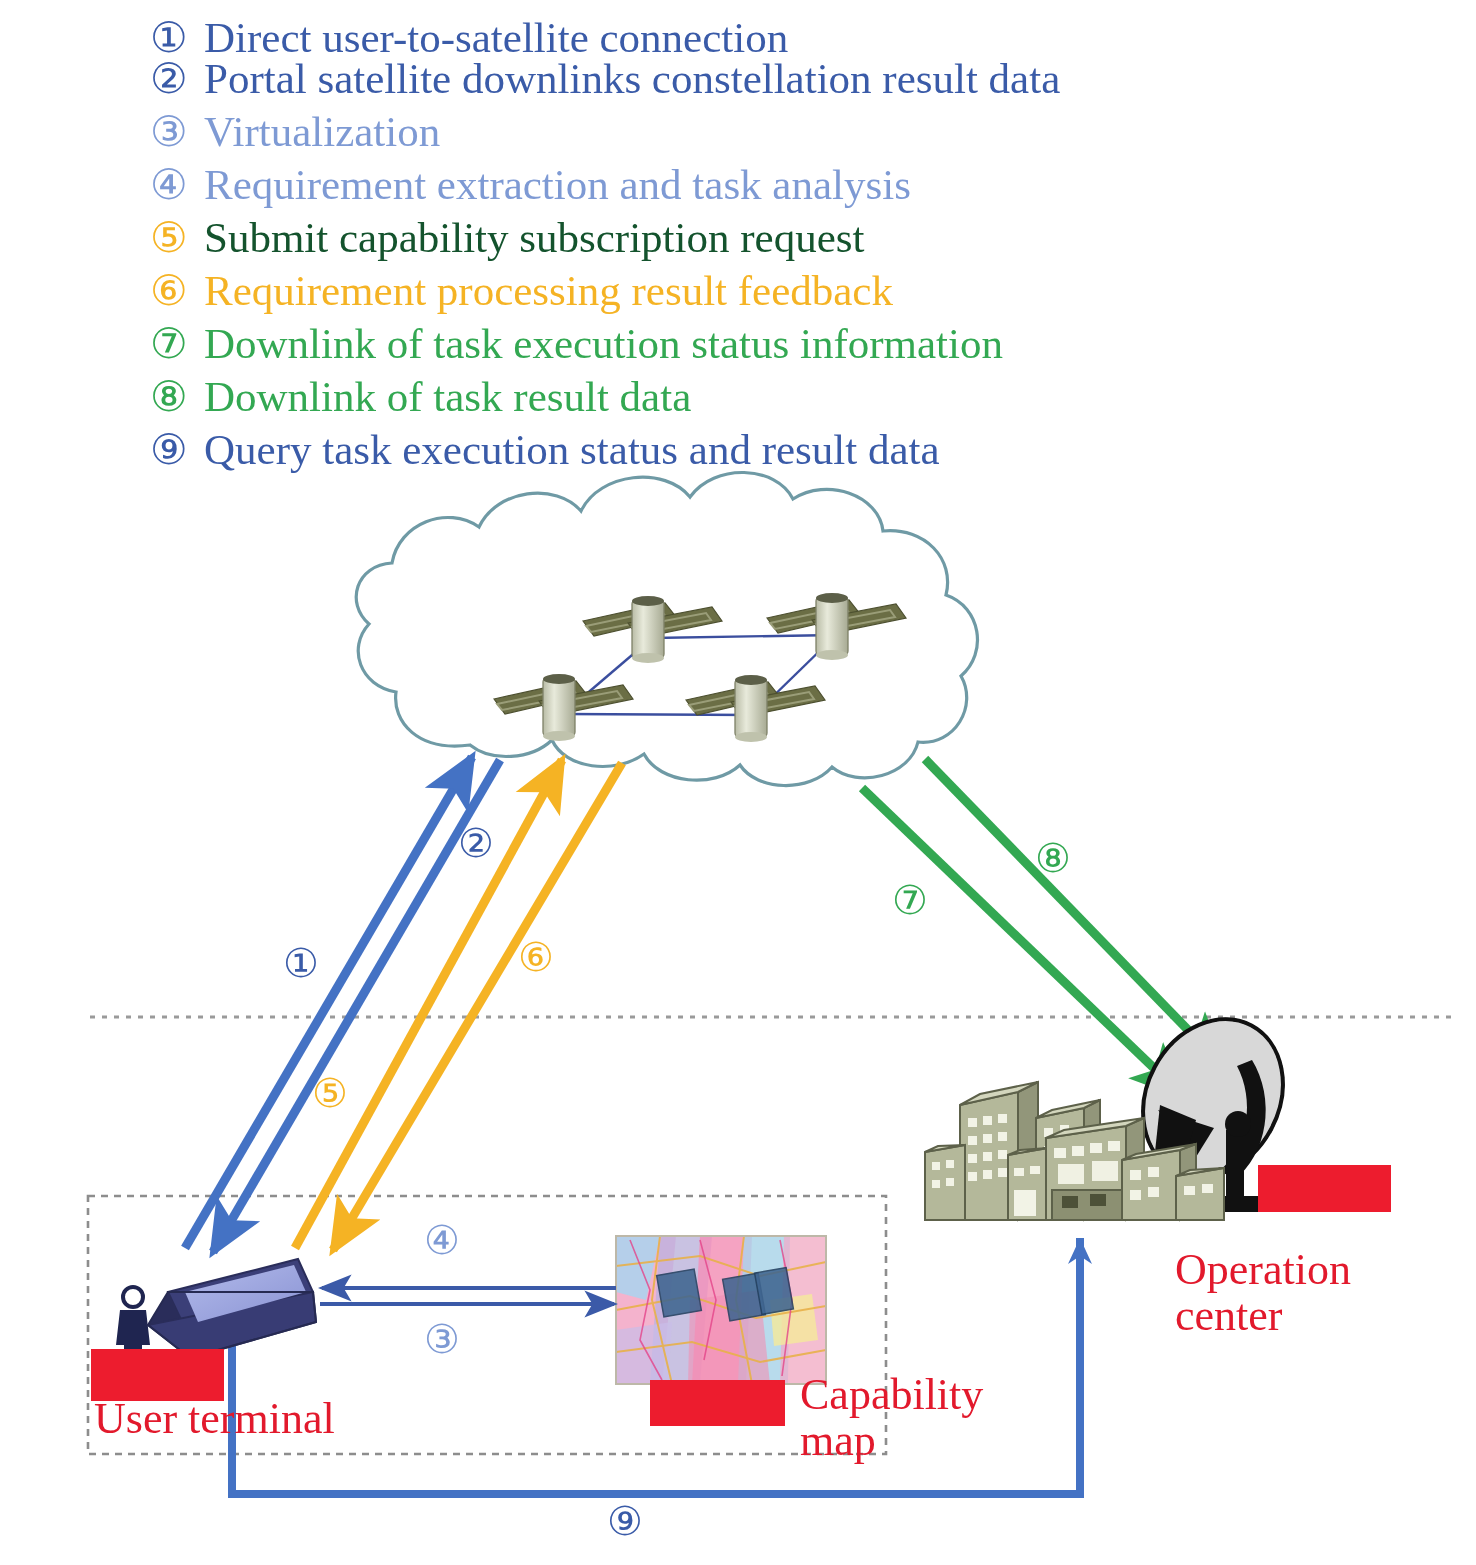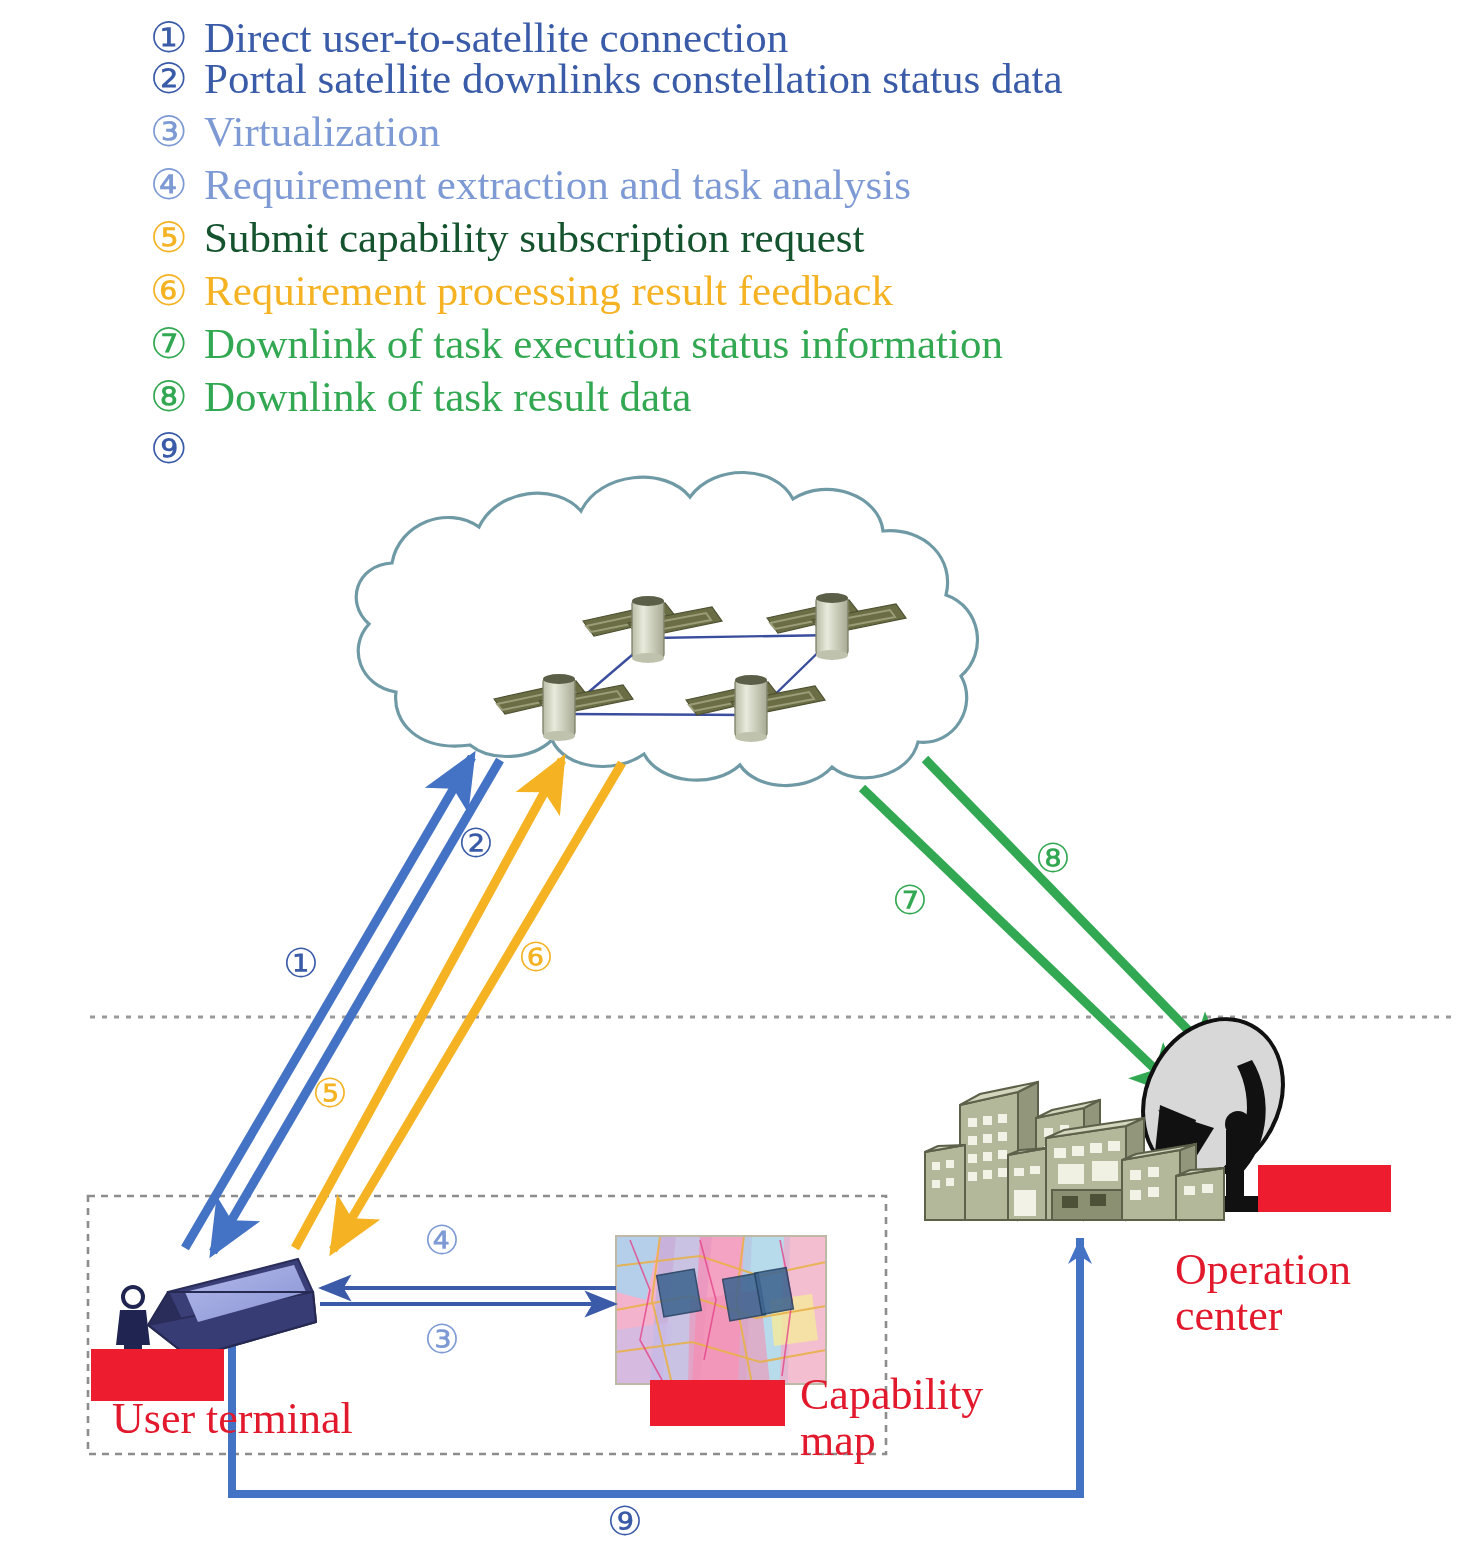--- a/index.html
+++ b/index.html
@@ -74,21 +74,21 @@
 </head>
 <body>
 
 <div id="legend">
   <div class="legend-row">
     <span class="legend-num" style="color: rgb(58, 91, 168);">①</span>
     <span class="legend-text" style="color: rgb(58, 91, 168); margin-top: 12px;">Direct user-to-satellite connection</span>
   </div>
   <div class="legend-row">
     <span class="legend-num" style="color: rgb(58, 91, 168);">②</span>
-    <span class="legend-text" style="color: rgb(58, 91, 168);">Portal satellite downlinks constellation status data</span>
+    <span class="legend-text" style="color: rgb(58, 91, 168);">Portal satellite downlinks constellation result data</span>
   </div>
   <div class="legend-row">
     <span class="legend-num" style="color: rgb(126, 154, 212);">③</span>
     <span class="legend-text" style="color: rgb(126, 154, 212);">Virtualization</span>
   </div>
   <div class="legend-row">
     <span class="legend-num" style="color: rgb(126, 154, 212);">④</span>
     <span class="legend-text" style="color: rgb(126, 154, 212);">Requirement extraction and task analysis</span>
   </div>
   <div class="legend-row">
@@ -102,20 +102,21 @@
   <div class="legend-row">
     <span class="legend-num" style="color: rgb(51, 168, 82);">⑦</span>
     <span class="legend-text" style="color: rgb(51, 168, 82);">Downlink of task execution status information</span>
   </div>
   <div class="legend-row">
     <span class="legend-num" style="color: rgb(51, 168, 82);">⑧</span>
     <span class="legend-text" style="color: rgb(51, 168, 82);">Downlink of task result data</span>
   </div>
   <div class="legend-row">
     <span class="legend-num" style="color: rgb(58, 91, 168);">⑨</span>
+    <span class="legend-text" style="color: rgb(58, 91, 168);">Query task execution status and result data</span>
   </div>
 </div>
 
 <svg id="diagram" viewBox="0 0 1476 1565">
   <defs>
     <marker id="ah-blue" markerWidth="7" markerHeight="7" refX="5.6" refY="3.1" orient="auto">
       <path d="M0,0.3 L6.4,3.1 L0,5.9 L1.5,3.1 Z" fill="#4472c4"></path>
     </marker>
     <marker id="ah-orange" markerWidth="7" markerHeight="7" refX="5.6" refY="3.1" orient="auto">
       <path d="M0,0.3 L6.4,3.1 L0,5.9 L1.5,3.1 Z" fill="#f5b324"></path>
@@ -372,17 +373,17 @@
 <span class="step-marker" style="left:892px; top:881px; color:#33a852;">⑦</span>
 <span class="step-marker" style="left:1035px; top:839px; color:#33a852;">⑧</span>
 <span class="step-marker" style="left:424px; top:1221px; color:#7e9ad4;">④</span>
 <span class="step-marker" style="left:424px; top:1320px; color:#7e9ad4;">③</span>
 <span class="step-marker" style="left:607px; top:1502px; color:#3a5ba8;">⑨</span>
 
 <div class="red-bar" style="left:91px; top:1349px; width:133px; height:52px;"></div>
 <div class="red-bar" style="left:650px; top:1380px; width:135px; height:46px;"></div>
 <div class="red-bar" style="left:1258px; top:1165px; width:133px; height:47px;"></div>
 
-<div class="red-label" style="left:112px; top:1396px;">User terminal</div>
+<div class="red-label" style="left:94px; top:1396px;">User terminal</div>
 <div class="red-label" style="left:800px; top:1372px;">Capability
 map</div>
 <div class="red-label" style="left:1175px; top:1247px;">Operation
 center</div>
 
 </body></html>

